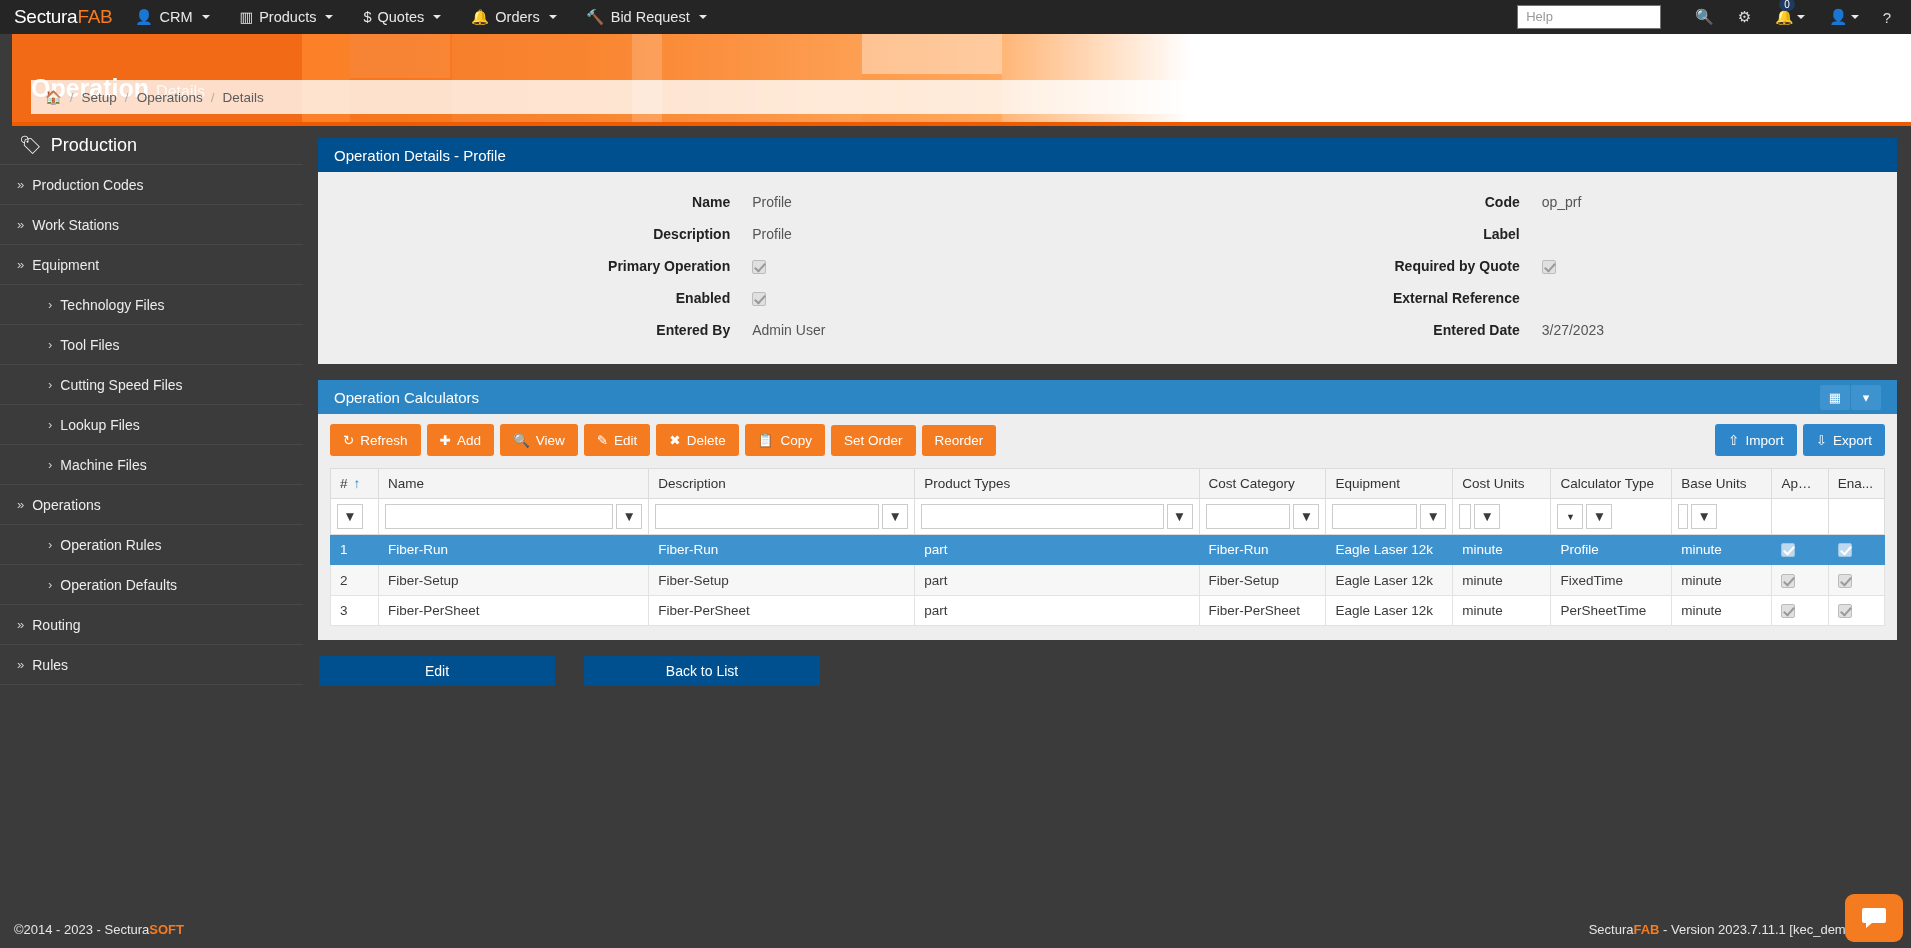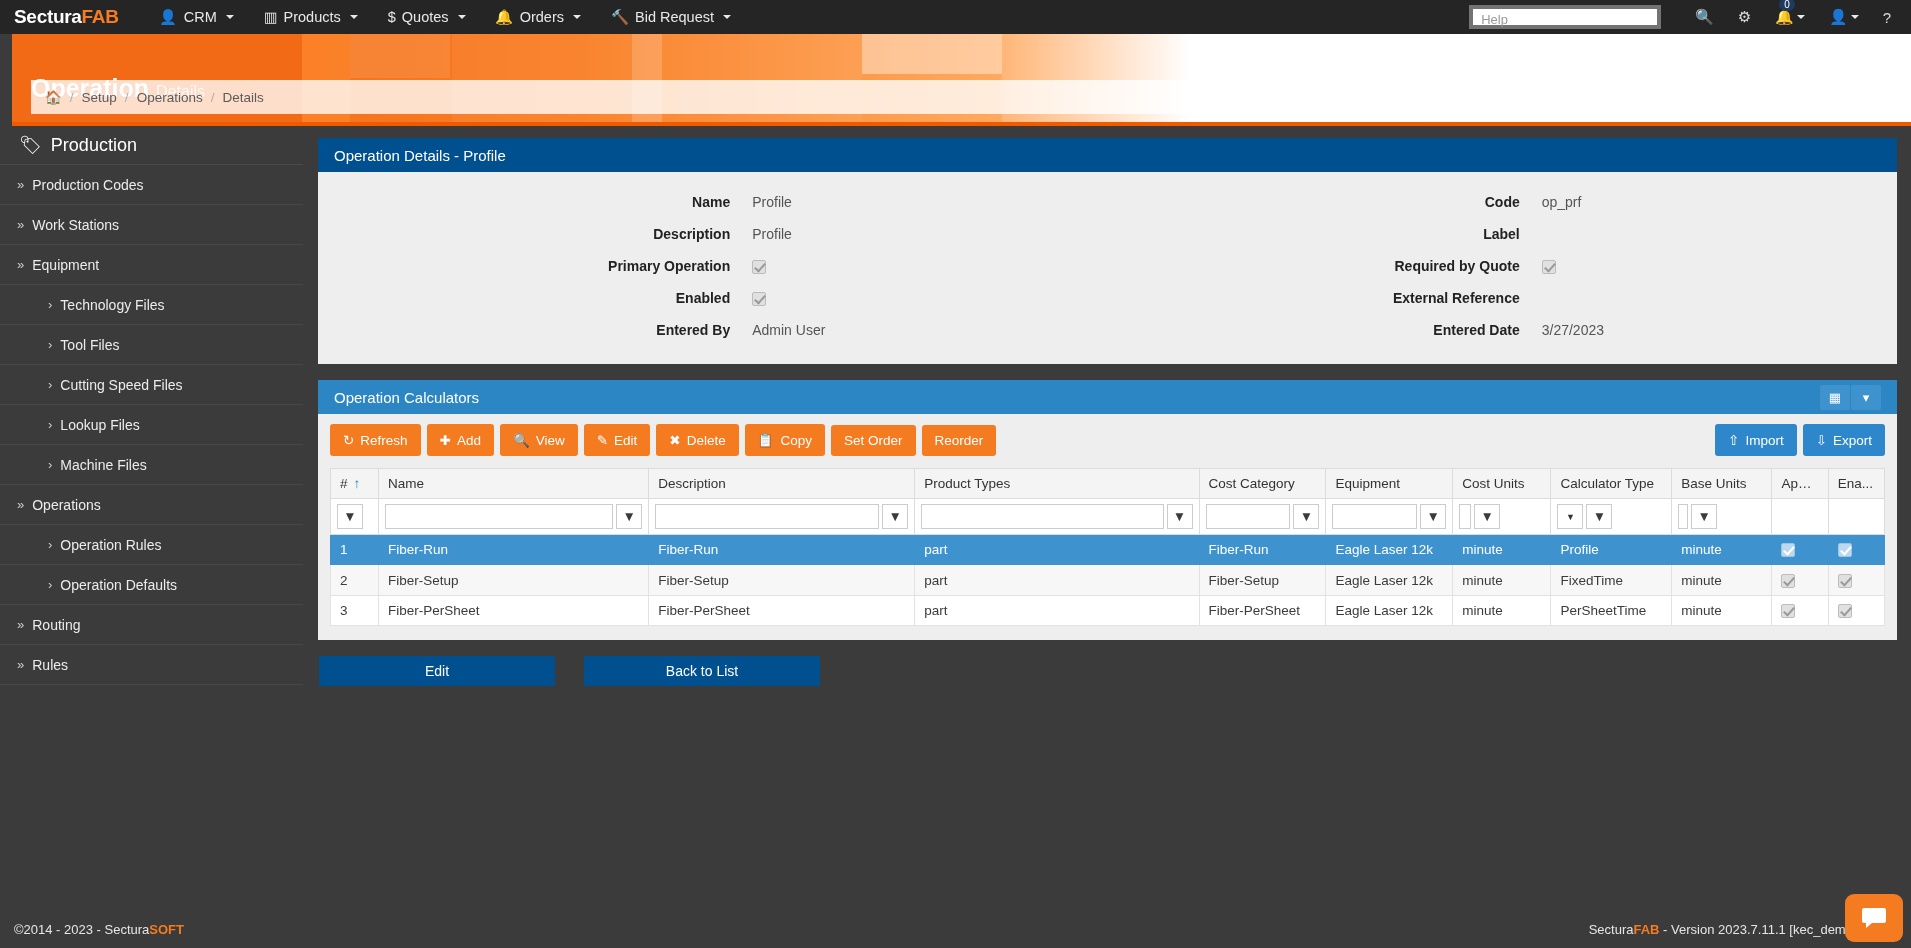--- a/index.html
+++ b/index.html
@@ -8,30 +8,30 @@
     font-family: "Liberation Sans", sans-serif;
     font-size: 14px;
     background:#3b3b3b;
     color:#333;
   }
   
   .topnav {
     height:34px; background:#252525; display:flex; align-items:center;
     padding-left:14px; position:relative;
   }
-  .brand { font-size:19px; font-weight:bold; color:#fff; letter-spacing:-0.3px; margin-right:26px;}
+  .brand { font-size:19px; font-weight:normal; color:#fff; letter-spacing:-0.3px; margin-right:8px;}
   .brand .fab { color:#f57c20; }
   .navitem {
     color:#e8e8e8; font-size:14.5px; padding:0 15px; height:34px;
     display:flex; align-items:center; gap:6px; cursor:pointer; white-space:nowrap;
   }
   .caret { width:0;height:0;border-left:4px solid transparent;border-right:4px solid transparent;border-top:4px solid #e8e8e8; display:inline-block; margin-left:3px;}
   .nav-right { position:absolute; right:8px; top:0; height:34px; display:flex; align-items:center; }
   .helpbox {
-    width:192px; height:24px; background:#fff; border:4px solid #737373;
+    width:144px; height:24px; background:#fff; border:1px solid #737373;
     font-size:13px; color:#999; padding:0 8px; line-height:22px;
     margin-right:22px;
   }
   .navicon { color:#ddd; font-size:15px; padding:0 12px; height:34px; display:flex; align-items:center; cursor:pointer; position:relative;}
   .badge {
     position:absolute; top:-2px; left:16px; background:#1f3a5f; color:#fff;
     border-radius:9px; font-size:10px; padding:1px 5px; line-height:11px;
   }
   
   .banner {

